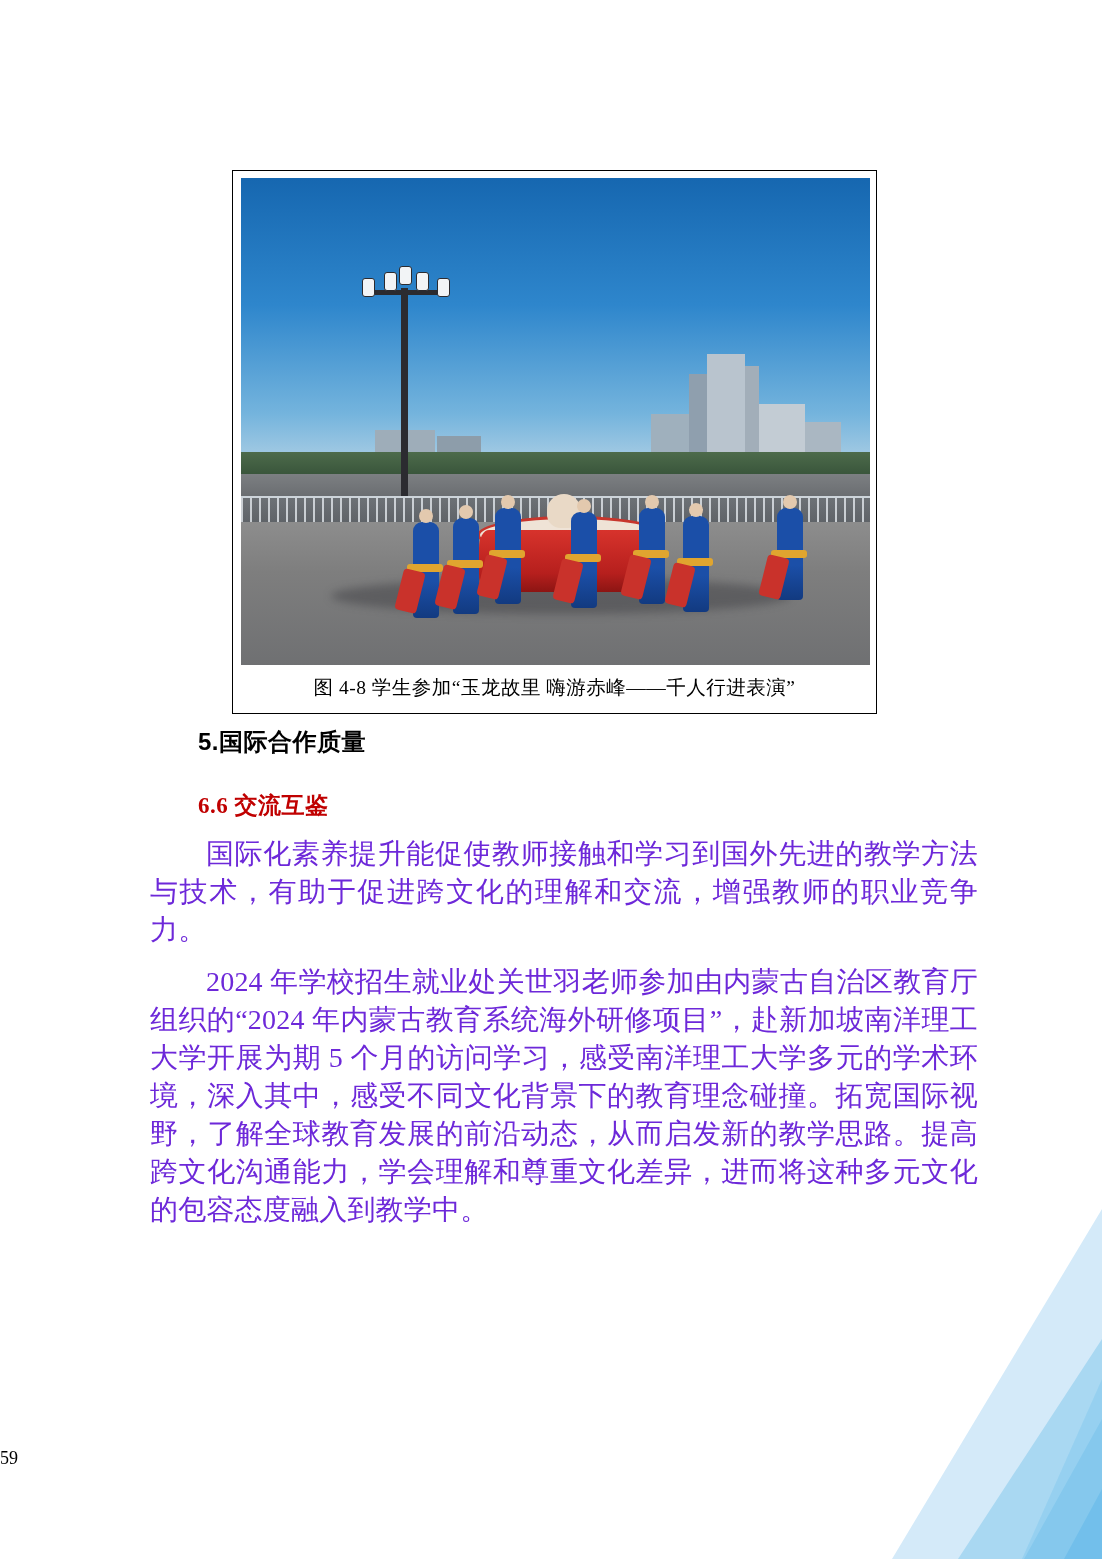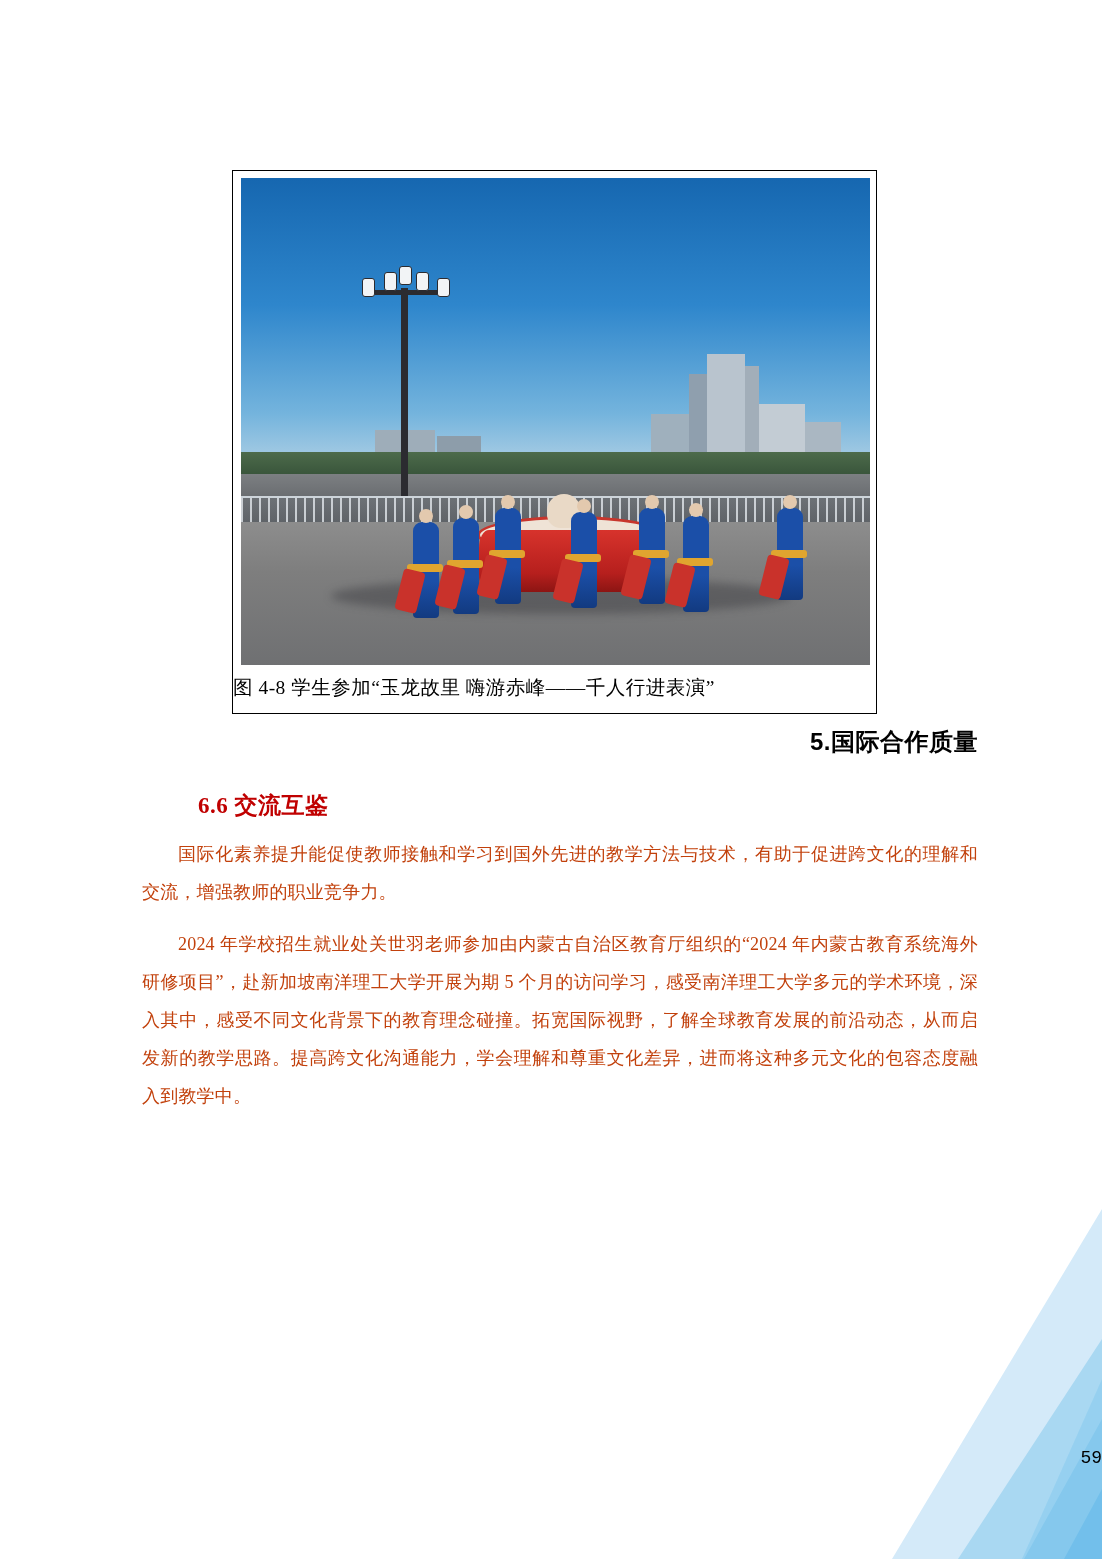--- a/index.html
+++ b/index.html
@@ -222,21 +222,21 @@
   .p4 { left: 330px; top: 334px; }
   .p5 { left: 398px; top: 330px; }
   .p6 { left: 442px; top: 338px; }
   .p7 { left: 536px; top: 330px; height: 92px; }
 
   .caption {
     position: absolute;
     left: 0;
     right: 0;
     bottom: 12px;
-    text-align: left;
+    text-align: center;
     font-size: 19.5px;
     font-family: "Liberation Serif", serif;
     color: #000;
     letter-spacing: .5px;
   }
 
   
   .body-text {
     position: absolute;
     left: 142px;
@@ -244,49 +244,48 @@
     width: 836px;
   }
   h2.sec {
     font-family: "Liberation Sans", sans-serif;
     font-size: 24px;
     font-weight: bold;
     margin: 0 0 0 56px;
     padding: 0;
     color: #000;
     letter-spacing: .5px;
-    text-align: right;
   }
   h3.subsec {
     font-family: "Liberation Serif", serif;
     font-size: 23px;
     font-weight: bold;
     margin: 32px 0 0 56px;
     padding: 0;
     color: #c00000;
     letter-spacing: .5px;
   }
   p.para {
-    font-size: 18px;
+    font-size: 28px;
     line-height: 38px;
-    margin: 14px 0 0 0;
+    margin: 14px 0 0 8px;
     text-indent: 2em;
     text-align: justify;
-    color: #c2410c;
+    color: #6d28d9;
     letter-spacing: .2px;
   }
   .pagenum {
     position: absolute;
     left: 0;
     right: 0;
     top: 1448px;
-    text-align: right;
+    text-align: left;
     font-size: 18px;
     color: #000;
-    font-family: Liberation Mono, monospace;
+    font-family: Liberation Serif, serif;
   }
 </style>
 </head>
 <body>
 
 <svg class="corner-deco" viewBox="0 0 330 470" preserveAspectRatio="none">
   <polygon points="330,0 330,180 238,470 330,470" fill="#e8f4fc"></polygon>
   <polygon points="330,120 330,300 212,470 120,470" fill="#d4eaf9"></polygon>
   <polygon points="330,250 330,470 186,470" fill="#a9d8f2"></polygon>
   <polygon points="330,330 330,470 252,470" fill="#6ebde8"></polygon>

